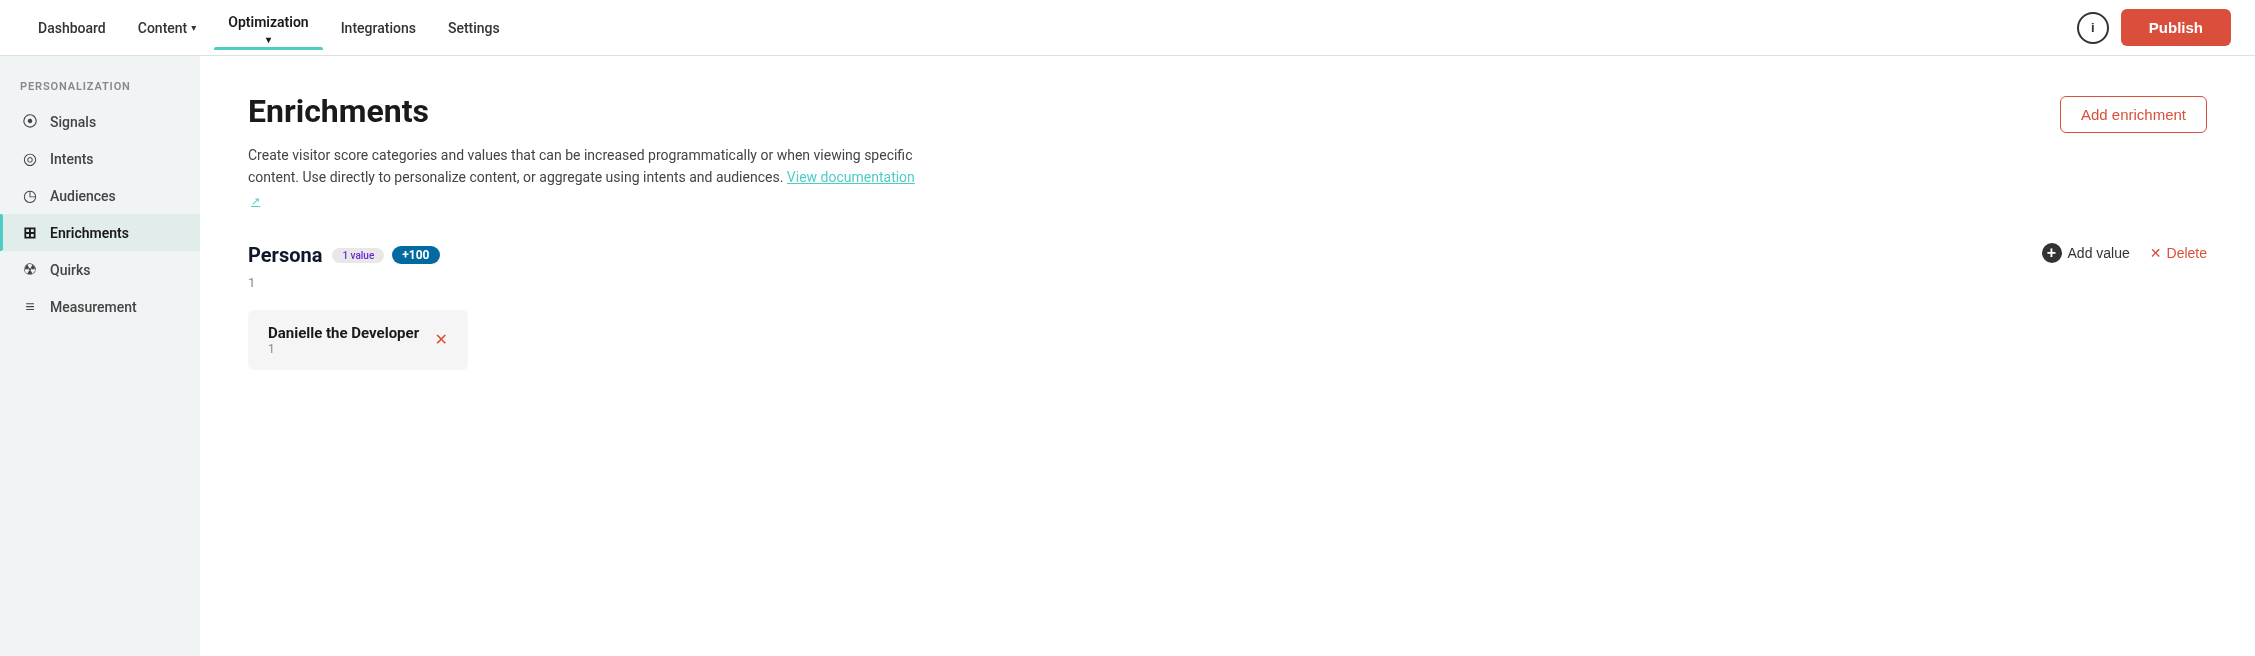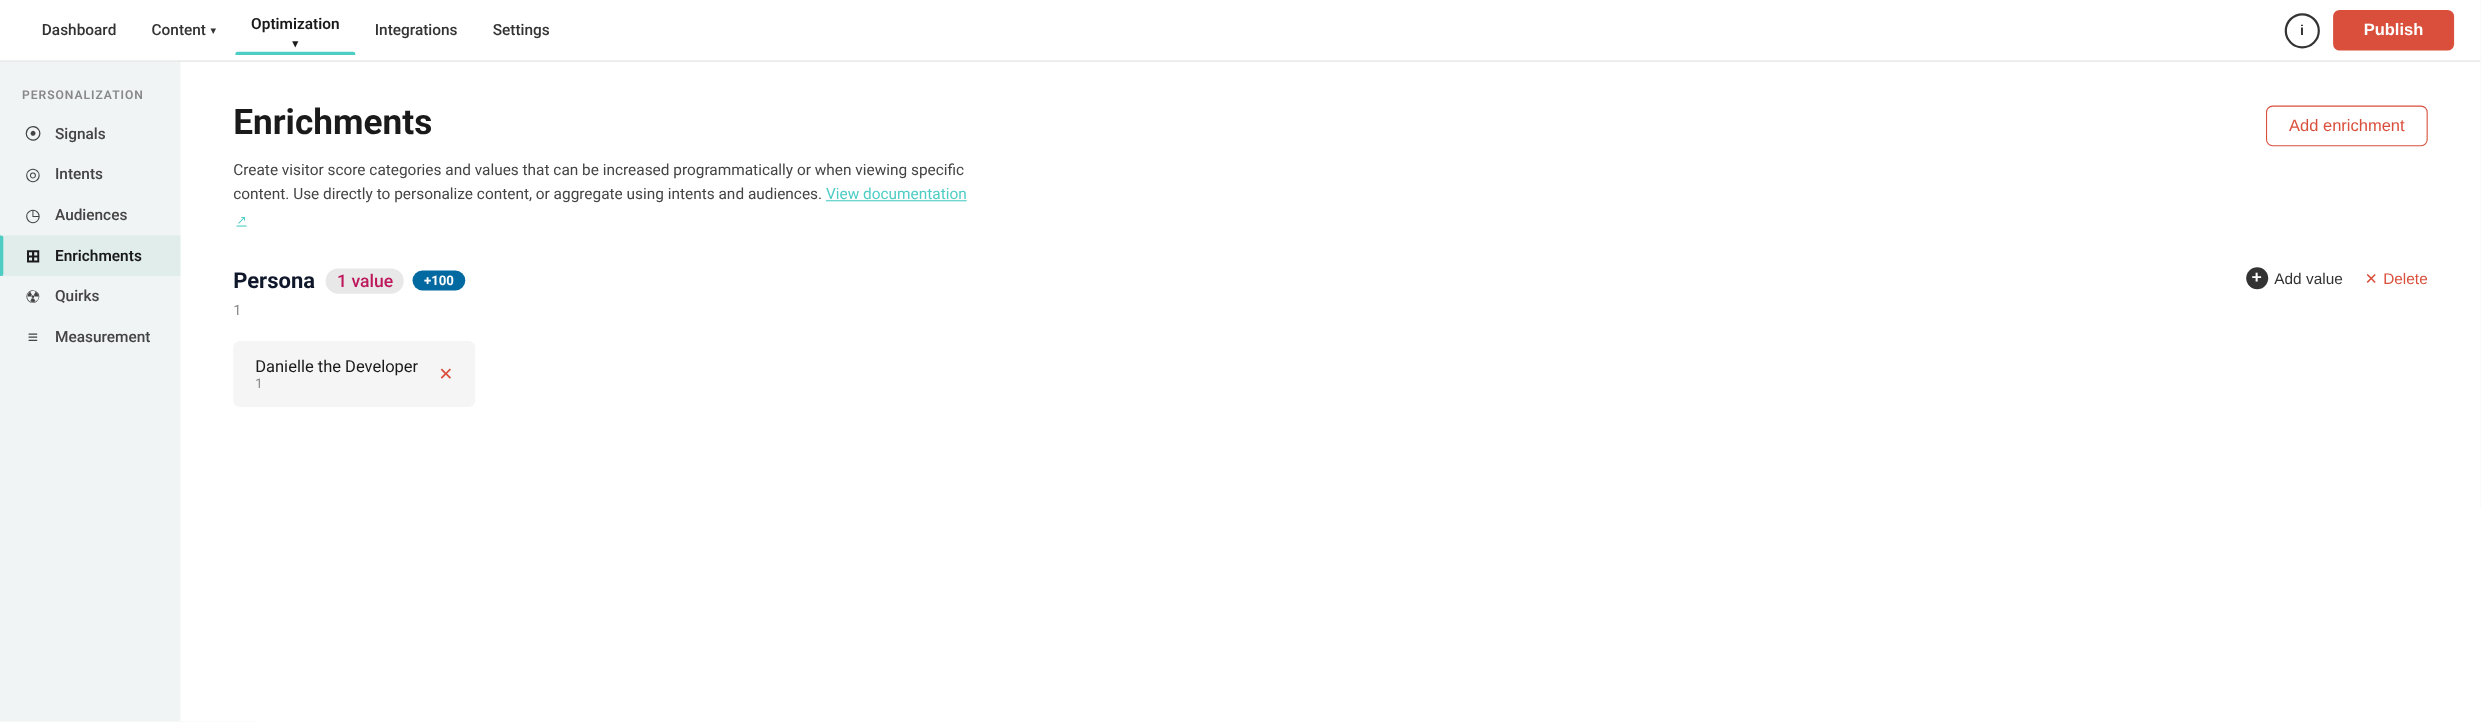--- a/index.html
+++ b/index.html
@@ -81,21 +81,21 @@
     }
 
     
     .layout {
       display: flex;
       min-height: calc(100vh - 56px);
     }
 
     
     .sidebar {
-      width: 164px;
+      width: 200px;
       background: #f0f4f4;
       padding: 24px 0;
       flex-shrink: 0;
     }
     .sidebar-section-label {
       font-size: 11px;
       font-weight: 600;
       letter-spacing: 0.08em;
       color: #888;
       padding: 0 20px 10px 20px;
@@ -167,24 +167,24 @@
       margin-bottom: 8px;
     }
     .enrichment-name {
       font-size: 20px;
       font-weight: 700;
       color: #0f172a;
       margin-right: 10px;
     }
     .badge {
       background: #e8e8e8;
-      color: #be185d;
+      color: #6d28d9;
       border-radius: 12px;
       padding: 2px 10px;
-      font-size: 16px;
+      font-size: 10px;
       font-weight: 500;
       margin-right: 8px;
     }
     .badge-green {
       background: #0369a1;
       color: #fff;
       border-radius: 12px;
       padding: 2px 10px;
       font-size: 12px;
       font-weight: 700;
@@ -252,21 +252,21 @@
       align-items: center;
       background: #f5f5f5;
       border-radius: 6px;
       padding: 14px 20px;
       min-width: 220px;
       gap: 12px;
     }
     .value-card-content { flex: 1; }
     .value-card-name {
       font-size: 15px;
-      font-weight: 400;
+      font-weight: 700;
       color: #1a1a1a;
     }
     .value-card-num {
       font-size: 12px;
       color: #888;
     }
     .value-remove {
       color: #d94f3b;
       font-size: 16px;
       cursor: pointer;

